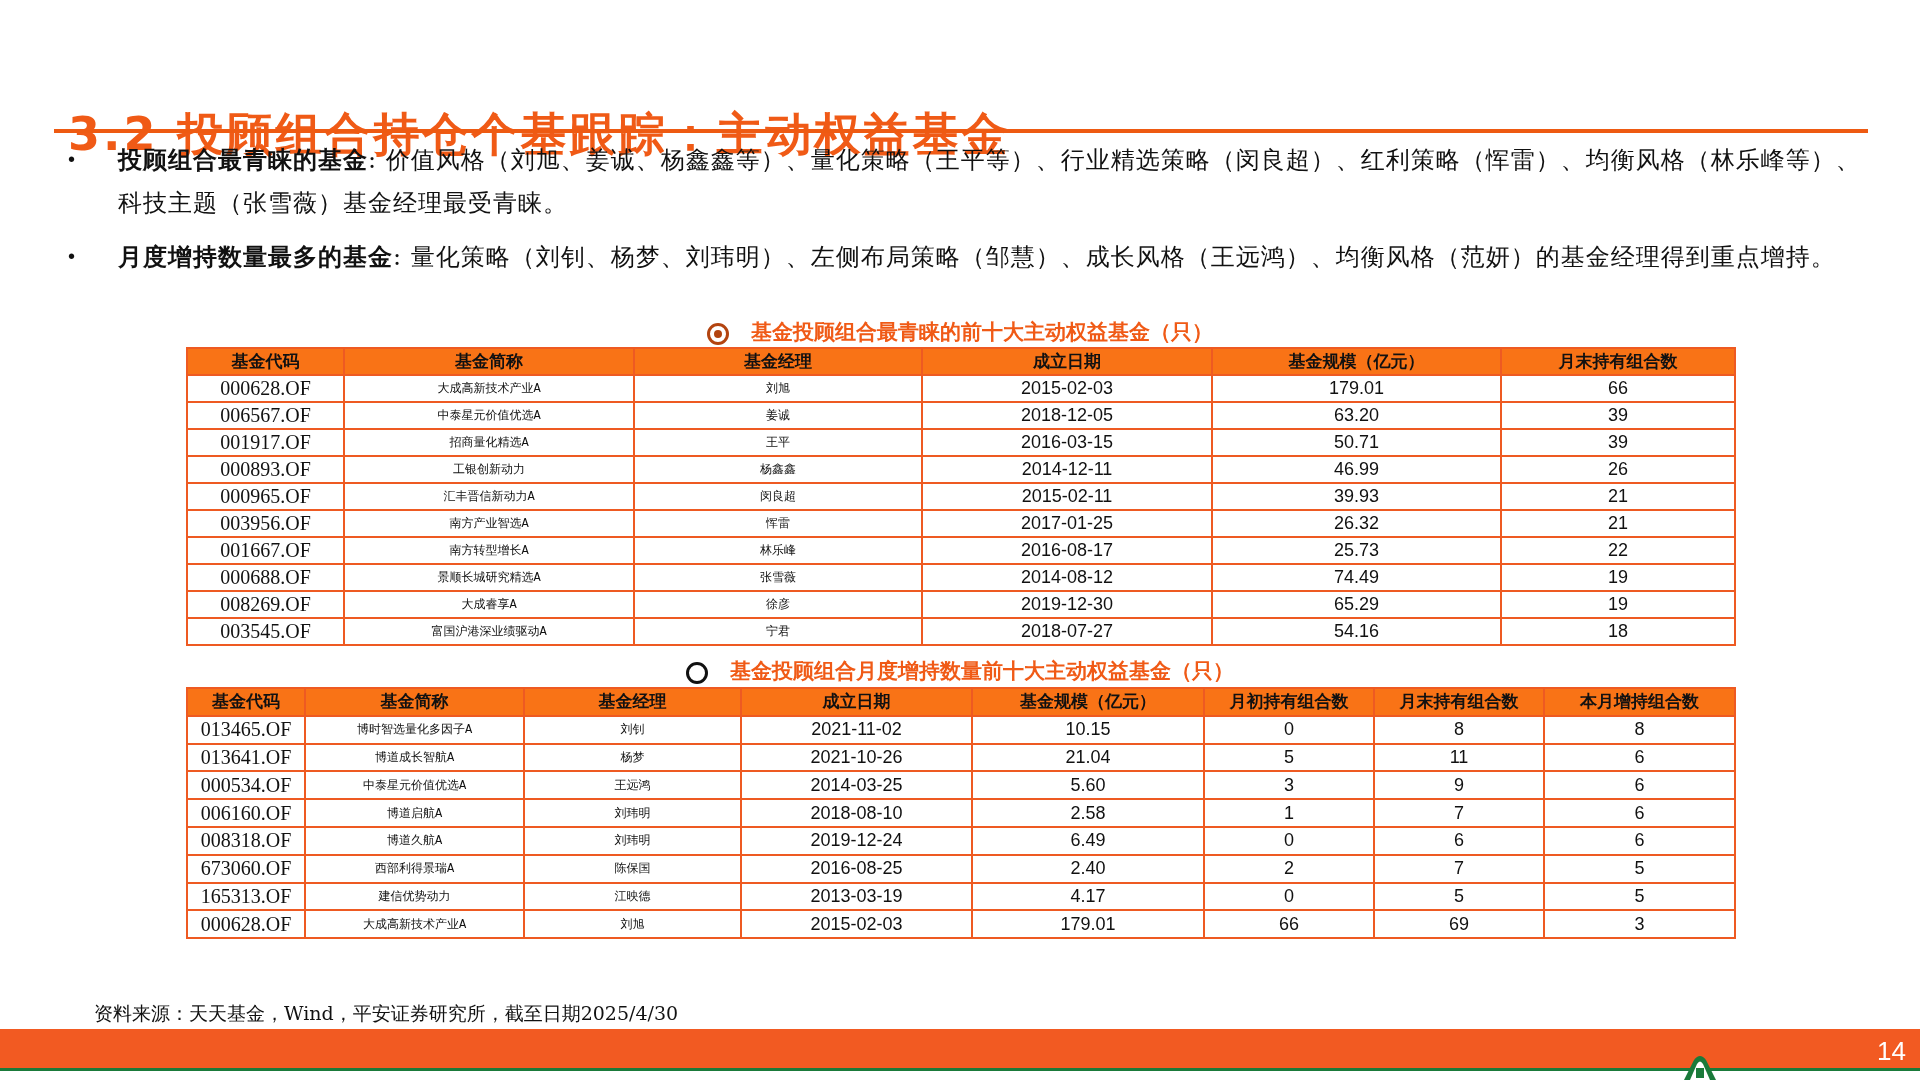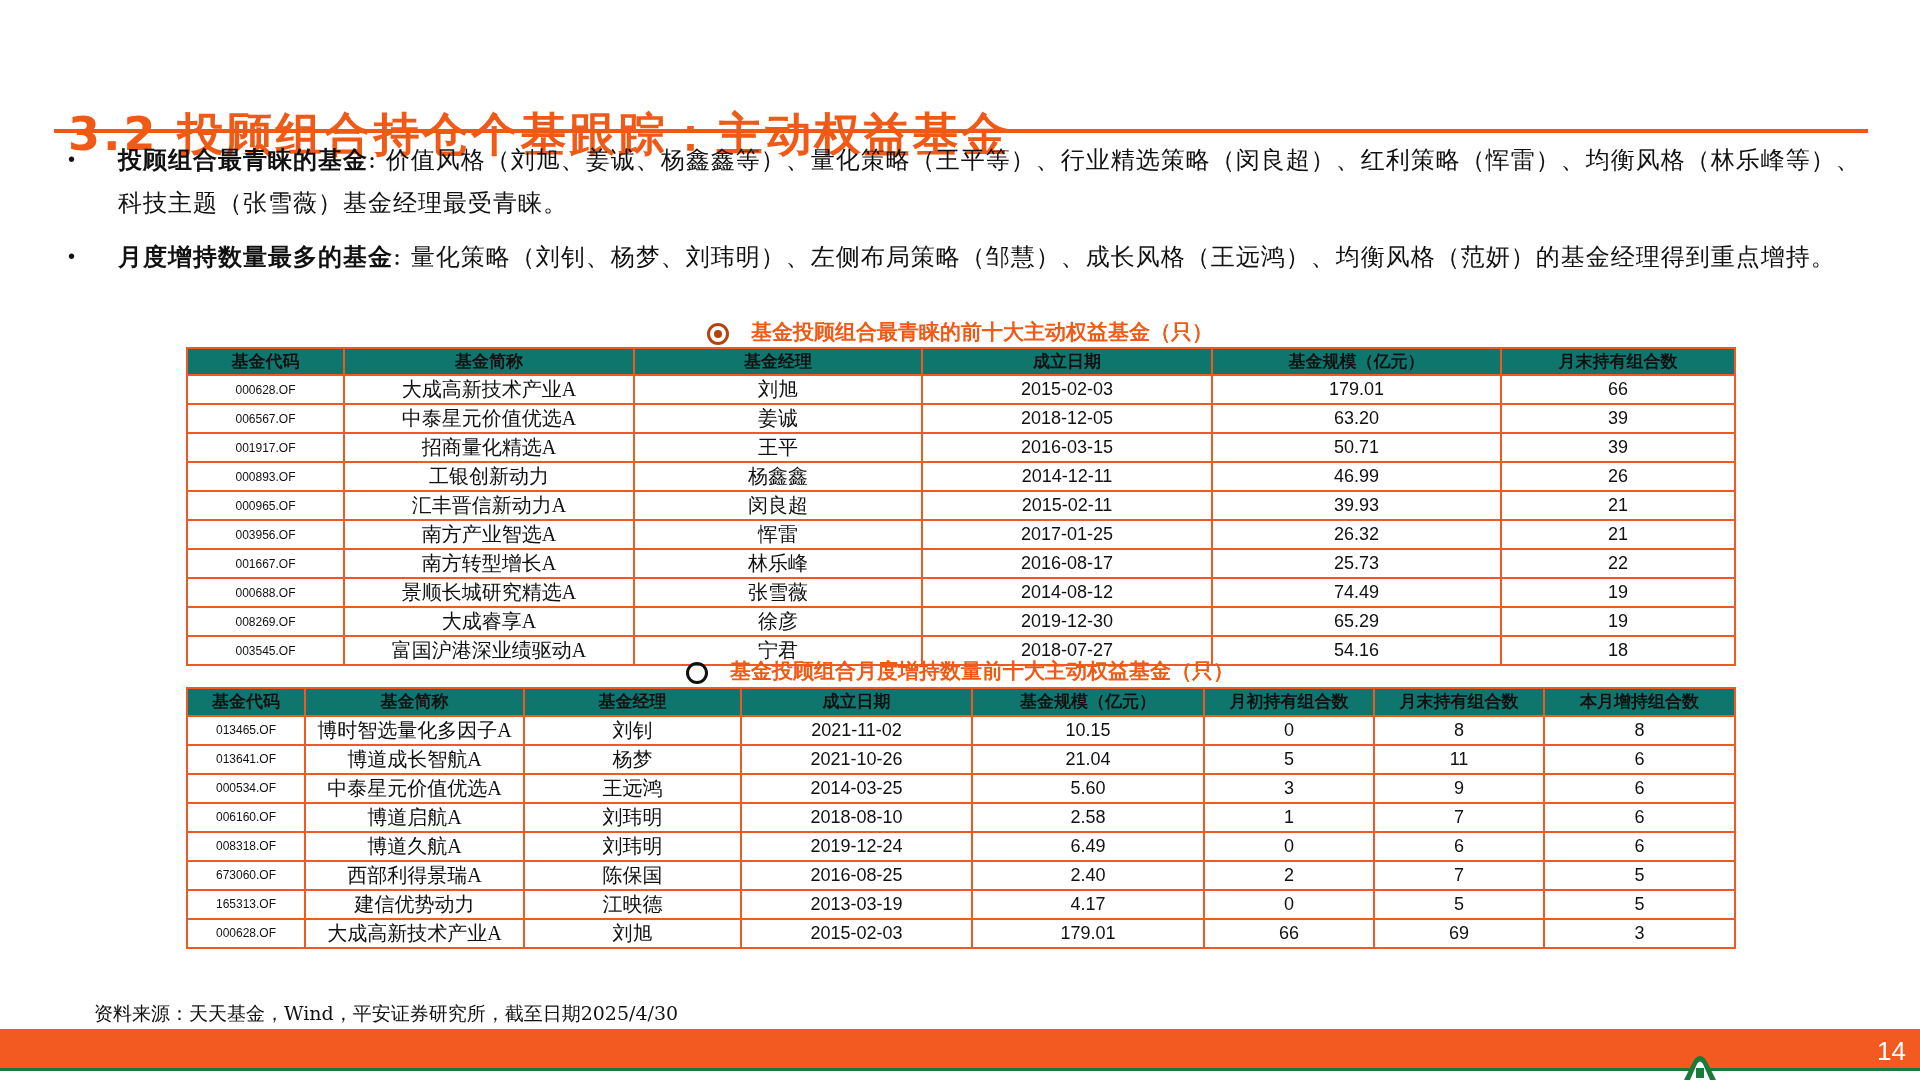--- a/index.html
+++ b/index.html
@@ -12,25 +12,25 @@
   .bullet { position:relative; padding-left:50px; font-size:24px; line-height:43px; margin-bottom:10px; letter-spacing:1px; }
   .bullet .dot { position:absolute; left:0; top:0; font-family:"Liberation Sans",sans-serif; font-size:20px; }
   .bullet .lead { font-weight:bold; }
   .caption { position:absolute; left:0; width:1920px; text-align:center; font-size:21px; color:#f05a16; font-weight:bold; white-space:nowrap; }
   .caption .ring { display:inline-block; width:22px; height:22px; border:3px solid #b34410; border-radius:50%; position:relative;
                    vertical-align:middle; margin-right:22px; box-sizing:border-box; }
   .caption .ring.on::after { content:""; position:absolute; left:4px; top:4px; width:8px; height:8px; border-radius:50%; background:#b34410; }
   .caption .ring.off { border-color:#111; }
   table { position:absolute; border-collapse:collapse; table-layout:fixed; }
   th, td { border:2px solid #ee5a22; text-align:center; padding:0; white-space:nowrap; overflow:hidden; }
-  th { background:#0f766e; font-weight:bold; font-size:17px; color:#111; }
+  th { background:#f97316; font-weight:bold; font-size:17px; color:#111; }
   td { background:#fff; font-size:17px; }
-  td.mono { font-family:Liberation Sans, sans-serif; font-size:12px; }
+  td.mono { font-family:Liberation Serif, serif; font-size:20px; }
   td.num { font-family:"Liberation Sans",sans-serif; font-size:18px; }
-  td.cn { font-family:Liberation Serif, serif; font-size:20px; }
+  td.cn { font-family:Liberation Mono, monospace; font-size:12px; }
   #t1 { left:186px; top:347px; width:1548px; }
   #t1 tr { height:27px; }
   #t2 { left:186px; top:687px; width:1548px; }
   #t2 tr { height:27.8px; }
   .source { position:absolute; left:94px; top:1001px; font-size:19px; white-space:nowrap; }
   .footer { position:absolute; left:0; top:1029px; width:1920px; height:40px; background:#f25a22; }
   .greenline { position:absolute; left:0; top:1068px; width:1920px; height:12px; background:#ffffff; border-top:3px solid #1a7a3a; box-sizing:border-box; }
   .page-num { position:absolute; right:14px; top:1036px; font-size:26px; color:#fff; font-family:"Liberation Sans",sans-serif; }
   .logo { position:absolute; left:1680px; top:1048px; width:40px; height:32px; }
 </style>

